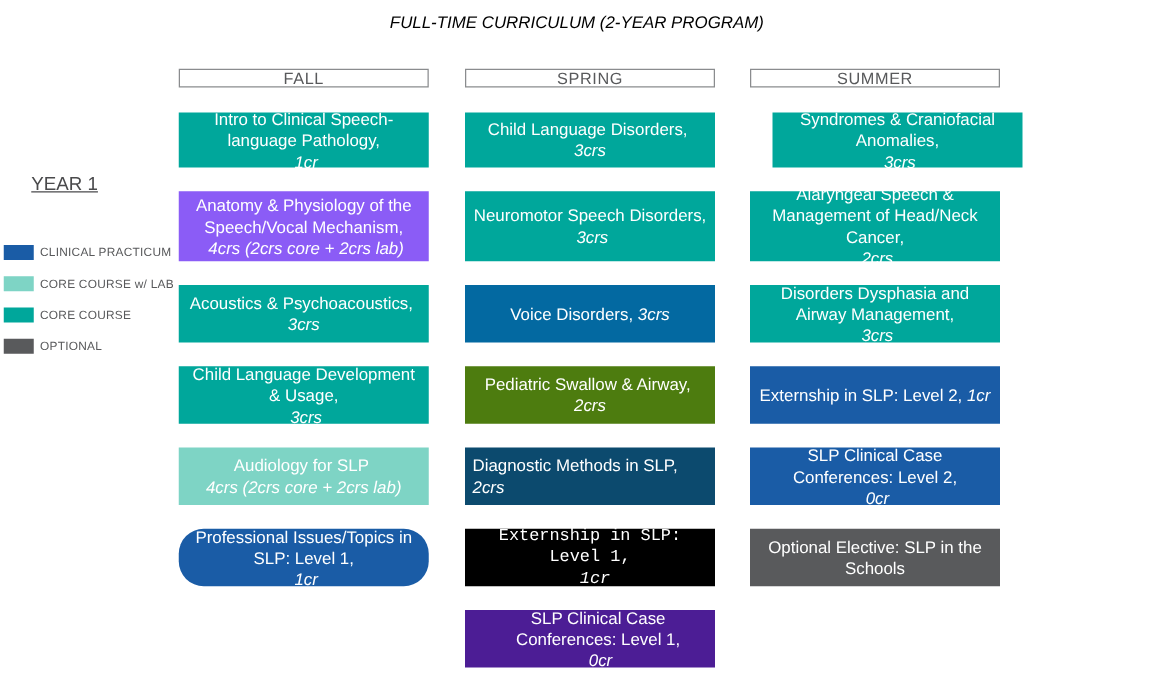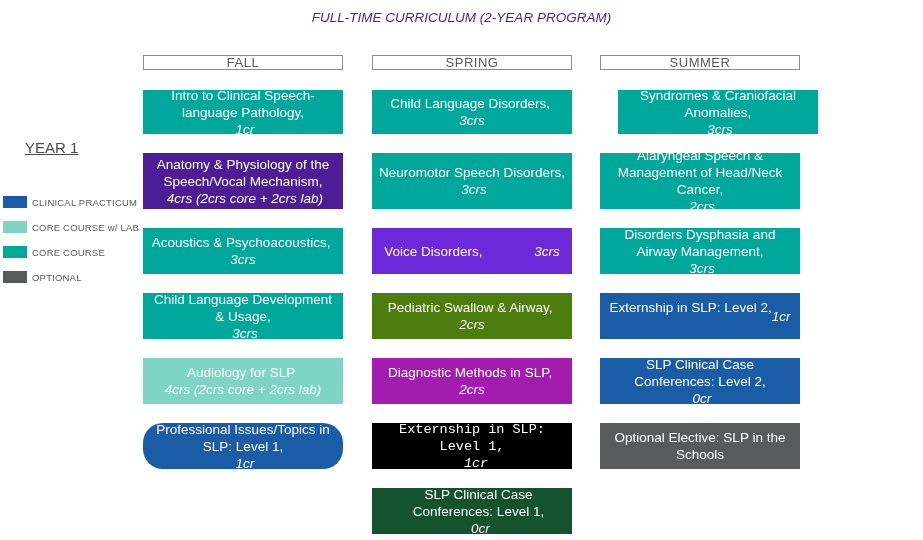--- a/index.html
+++ b/index.html
@@ -2,21 +2,21 @@
 <html><head>
 <meta charset="utf-8">
 <style>
   html,body{margin:0;padding:0;background:#ffffff;}
   .page{
     position:relative;width:923px;height:540px;background:#ffffff;overflow:hidden;
     font-family:"Liberation Sans", sans-serif;
   }
   .titles{position:absolute;top:7px;left:0;width:923px;text-align:center;}
   .main-title{font-size:15px;font-weight:bold;color:#00A79B;letter-spacing:0.2px;}
-  .sub-title{font-size:13.5px;font-style:italic;color:#4c1d95;margin-top:3px;}
+  .sub-title{font-size:13.5px;font-style:italic;color:#000000;margin-top:3px;}
   .year-label{position:absolute;left:25px;top:139px;font-size:15px;color:#4A4A4C;text-decoration:underline;}
   .legend{position:absolute;left:3px;top:196px;}
   .legend-item{display:flex;align-items:center;height:12px;margin-bottom:13px;}
   .swatch{width:24px;height:12px;flex:0 0 24px;}
   .legend-label{margin-left:5px;font-size:9.5px;color:#58595B;white-space:nowrap;letter-spacing:0.2px;}
   .board{position:absolute;left:143px;top:55px;width:660px;height:485px;}
   .col{position:absolute;top:0;width:200px;}
   .col-header{
     box-sizing:border-box;width:200px;height:15px;border:1px solid #8A8C8E;
     display:flex;align-items:center;justify-content:center;
@@ -57,41 +57,41 @@
       <div class="legend-item">
         <div class="swatch" style="background: rgb(89, 90, 92);"></div>
         <span class="legend-label">OPTIONAL</span>
       </div>
     </div>
 
   <div class="board">
       <div class="col" style="left: 0px;">
         <div class="col-header">FALL</div>
         <div class="course r1" style="background: rgb(0, 167, 155);"><span>Intro to Clinical Speech-language Pathology,</span>&nbsp;<em>1cr</em></div>
-        <div class="course r2" style="background: #4c1d95;"><span>Anatomy &amp; Physiology of the Speech/Vocal Mechanism,</span>&nbsp;<em>4crs (2crs core + 2crs lab)</em></div>
+        <div class="course r2" style="background: #8b5cf6;"><span>Anatomy &amp; Physiology of the Speech/Vocal Mechanism,</span>&nbsp;<em>4crs (2crs core + 2crs lab)</em></div>
         <div class="course r3" style="background: rgb(0, 167, 155);"><span>Acoustics &amp; Psychoacoustics,</span>&nbsp;<em>3crs</em></div>
         <div class="course r4" style="background: rgb(0, 167, 155);"><span>Child Language Development &amp; Usage,</span>&nbsp;<em>3crs</em></div>
         <div class="course r5" style="background: rgb(126, 212, 197);"><span>Audiology for SLP</span>&nbsp;<em>4crs (2crs core + 2crs lab)</em></div>
         <div class="course r6" style="background: rgb(26, 92, 166); border-radius: 20px;"><span>Professional Issues/Topics in SLP: Level 1,</span>&nbsp;<em>1cr</em></div>
       </div>
       <div class="col" style="left: 229px;">
         <div class="col-header">SPRING</div>
         <div class="course r1" style="background: rgb(0, 167, 155);"><span>Child Language Disorders,</span>&nbsp;<em>3crs</em></div>
         <div class="course r2" style="background: rgb(0, 167, 155);"><span>Neuromotor Speech Disorders,</span>&nbsp;<em>3crs</em></div>
-        <div class="course r3" style="background: #6d28d9; gap: 24px;"><span>Voice Disorders,</span>&nbsp;<em>3crs</em></div>
+        <div class="course r3" style="background: #0369a1;"><span>Voice Disorders,</span>&nbsp;<em>3crs</em></div>
         <div class="course r4" style="background: #4d7c0f;"><span>Pediatric Swallow &amp; Airway,</span>&nbsp;<em>2crs</em></div>
-        <div class="course r5" style="background: #a21caf;"><span>Diagnostic Methods in SLP,</span>&nbsp;<em>2crs</em></div>
+        <div class="course r5" style="background: #0c4a6e; justify-content: space-between;"><span>Diagnostic Methods in SLP,</span>&nbsp;<em>2crs</em></div>
         <div class="course r6" style="background: #000000; font-family: Liberation Mono, monospace;"><span>Externship in SLP: Level 1,</span>&nbsp;<em>1cr</em></div>
-        <div class="course r7" style="background: #14532d; padding-left: 19px;"><span>SLP Clinical Case Conferences: Level 1,</span>&nbsp;<em>0cr</em></div>
+        <div class="course r7" style="background: #4c1d95; padding-left: 19px;"><span>SLP Clinical Case Conferences: Level 1,</span>&nbsp;<em>0cr</em></div>
       </div>
       <div class="col" style="left: 457px;">
         <div class="col-header">SUMMER</div>
         <div class="course r1" style="background: rgb(0, 167, 155); margin-left: 18px;"><span>Syndromes &amp; Craniofacial Anomalies,</span>&nbsp;<em>3crs</em></div>
         <div class="course r2" style="background: rgb(0, 167, 155);"><span>Alaryngeal Speech &amp; Management of Head/Neck Cancer,</span>&nbsp;<em>2crs</em></div>
         <div class="course r3" style="background: rgb(0, 167, 155);"><span>Disorders Dysphasia and Airway Management,</span>&nbsp;<em>3crs</em></div>
-        <div class="course r4" style="background: rgb(26, 92, 166); flex-direction: column;"><span>Externship in SLP: Level 2,</span>&nbsp;<em>1cr</em></div>
+        <div class="course r4" style="background: rgb(26, 92, 166);"><span>Externship in SLP: Level 2,</span>&nbsp;<em>1cr</em></div>
         <div class="course r5" style="background: rgb(26, 92, 166);"><span>SLP Clinical Case Conferences: Level 2,</span>&nbsp;<em>0cr</em></div>
         <div class="course r6" style="background: rgb(89, 90, 92);">
           <span>Optional Elective: SLP in the Schools</span>
         </div>
       </div>
     </div>
 </div>
 
 </body></html>

